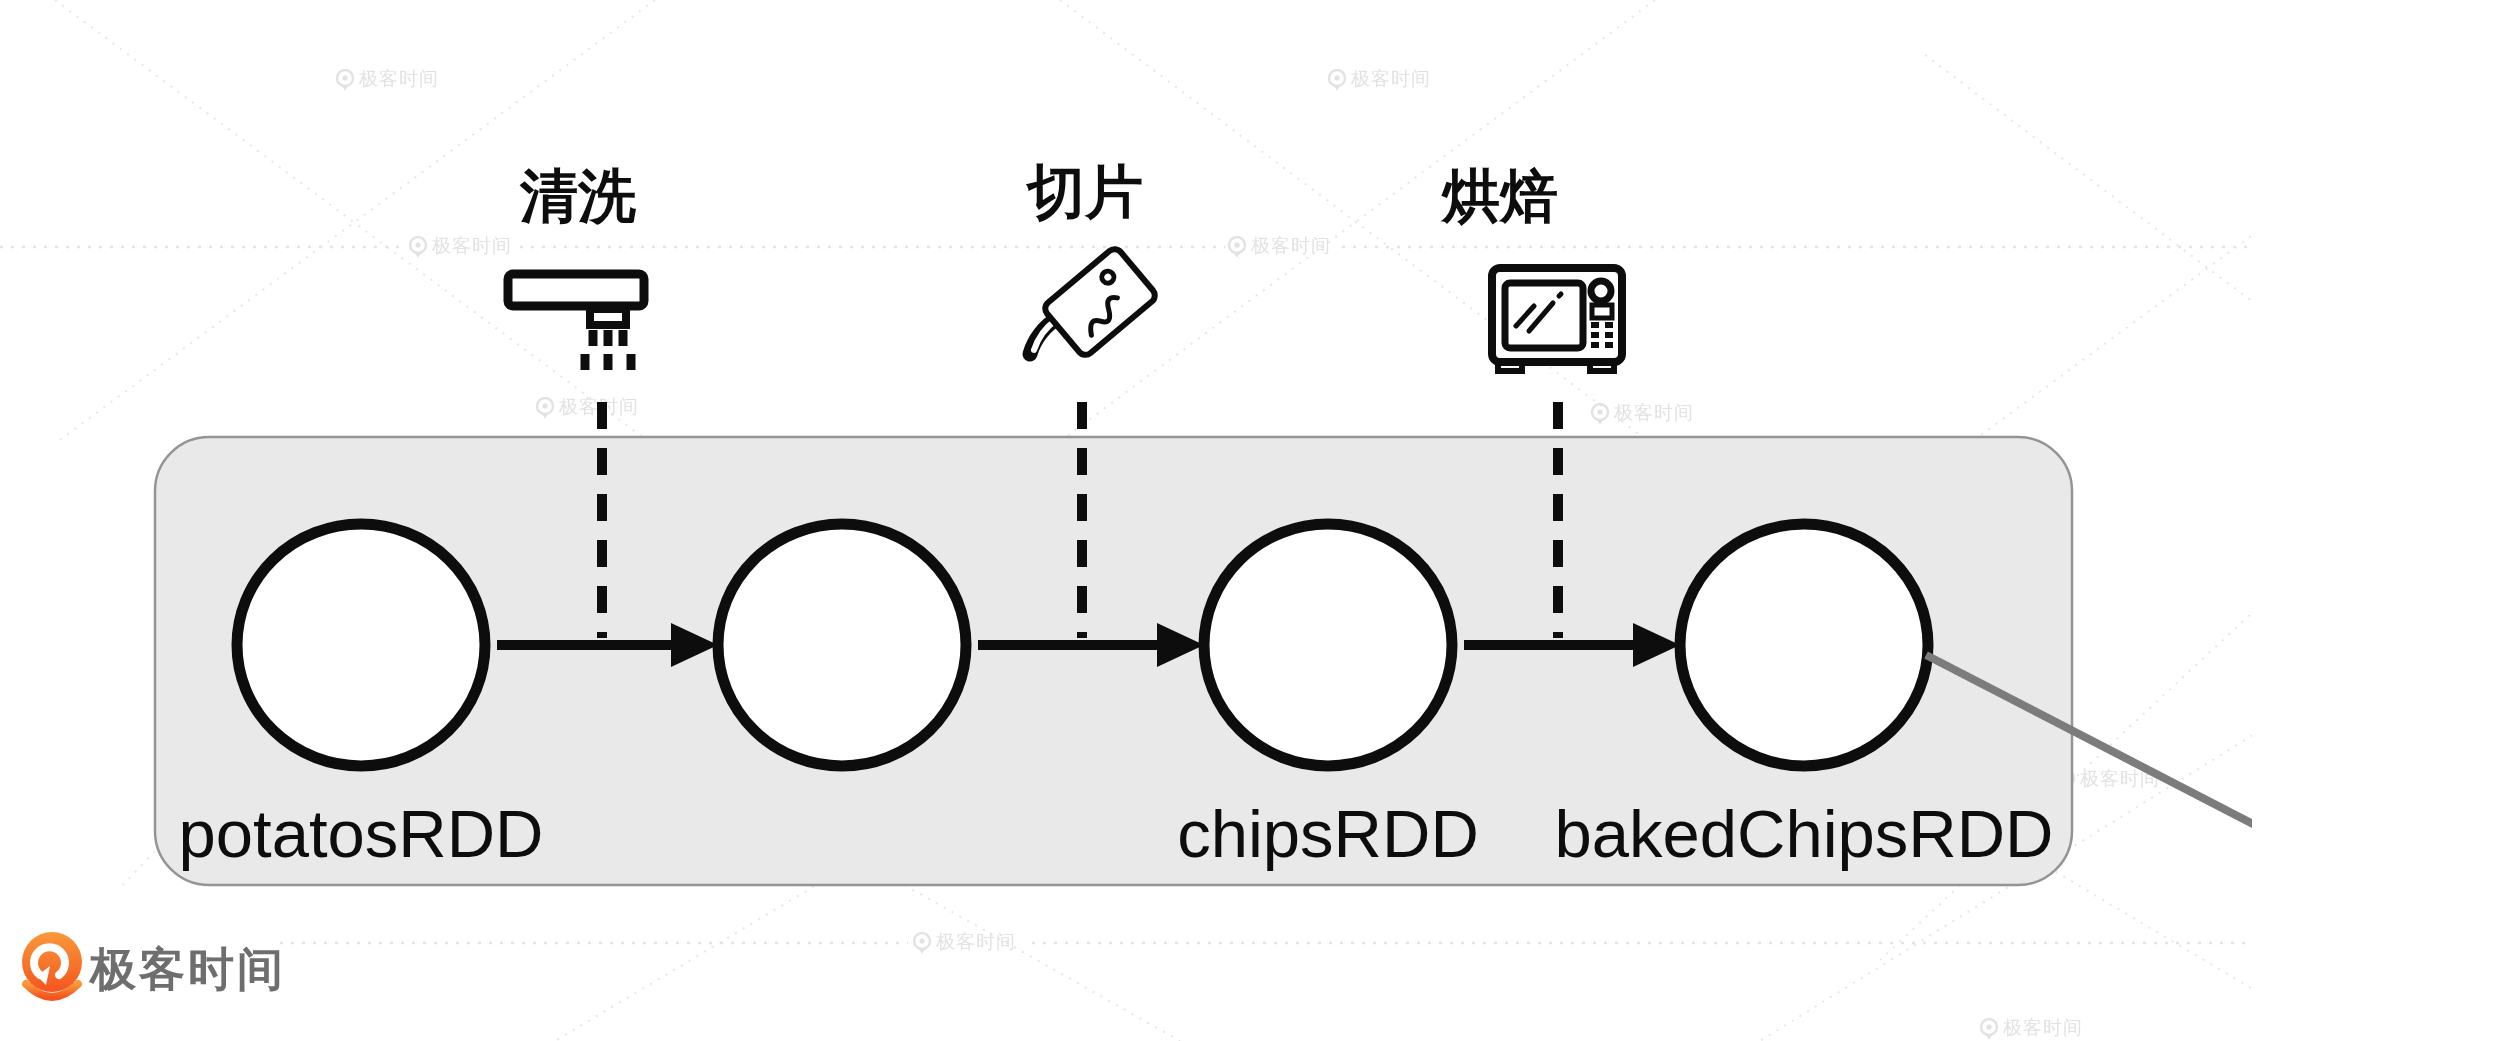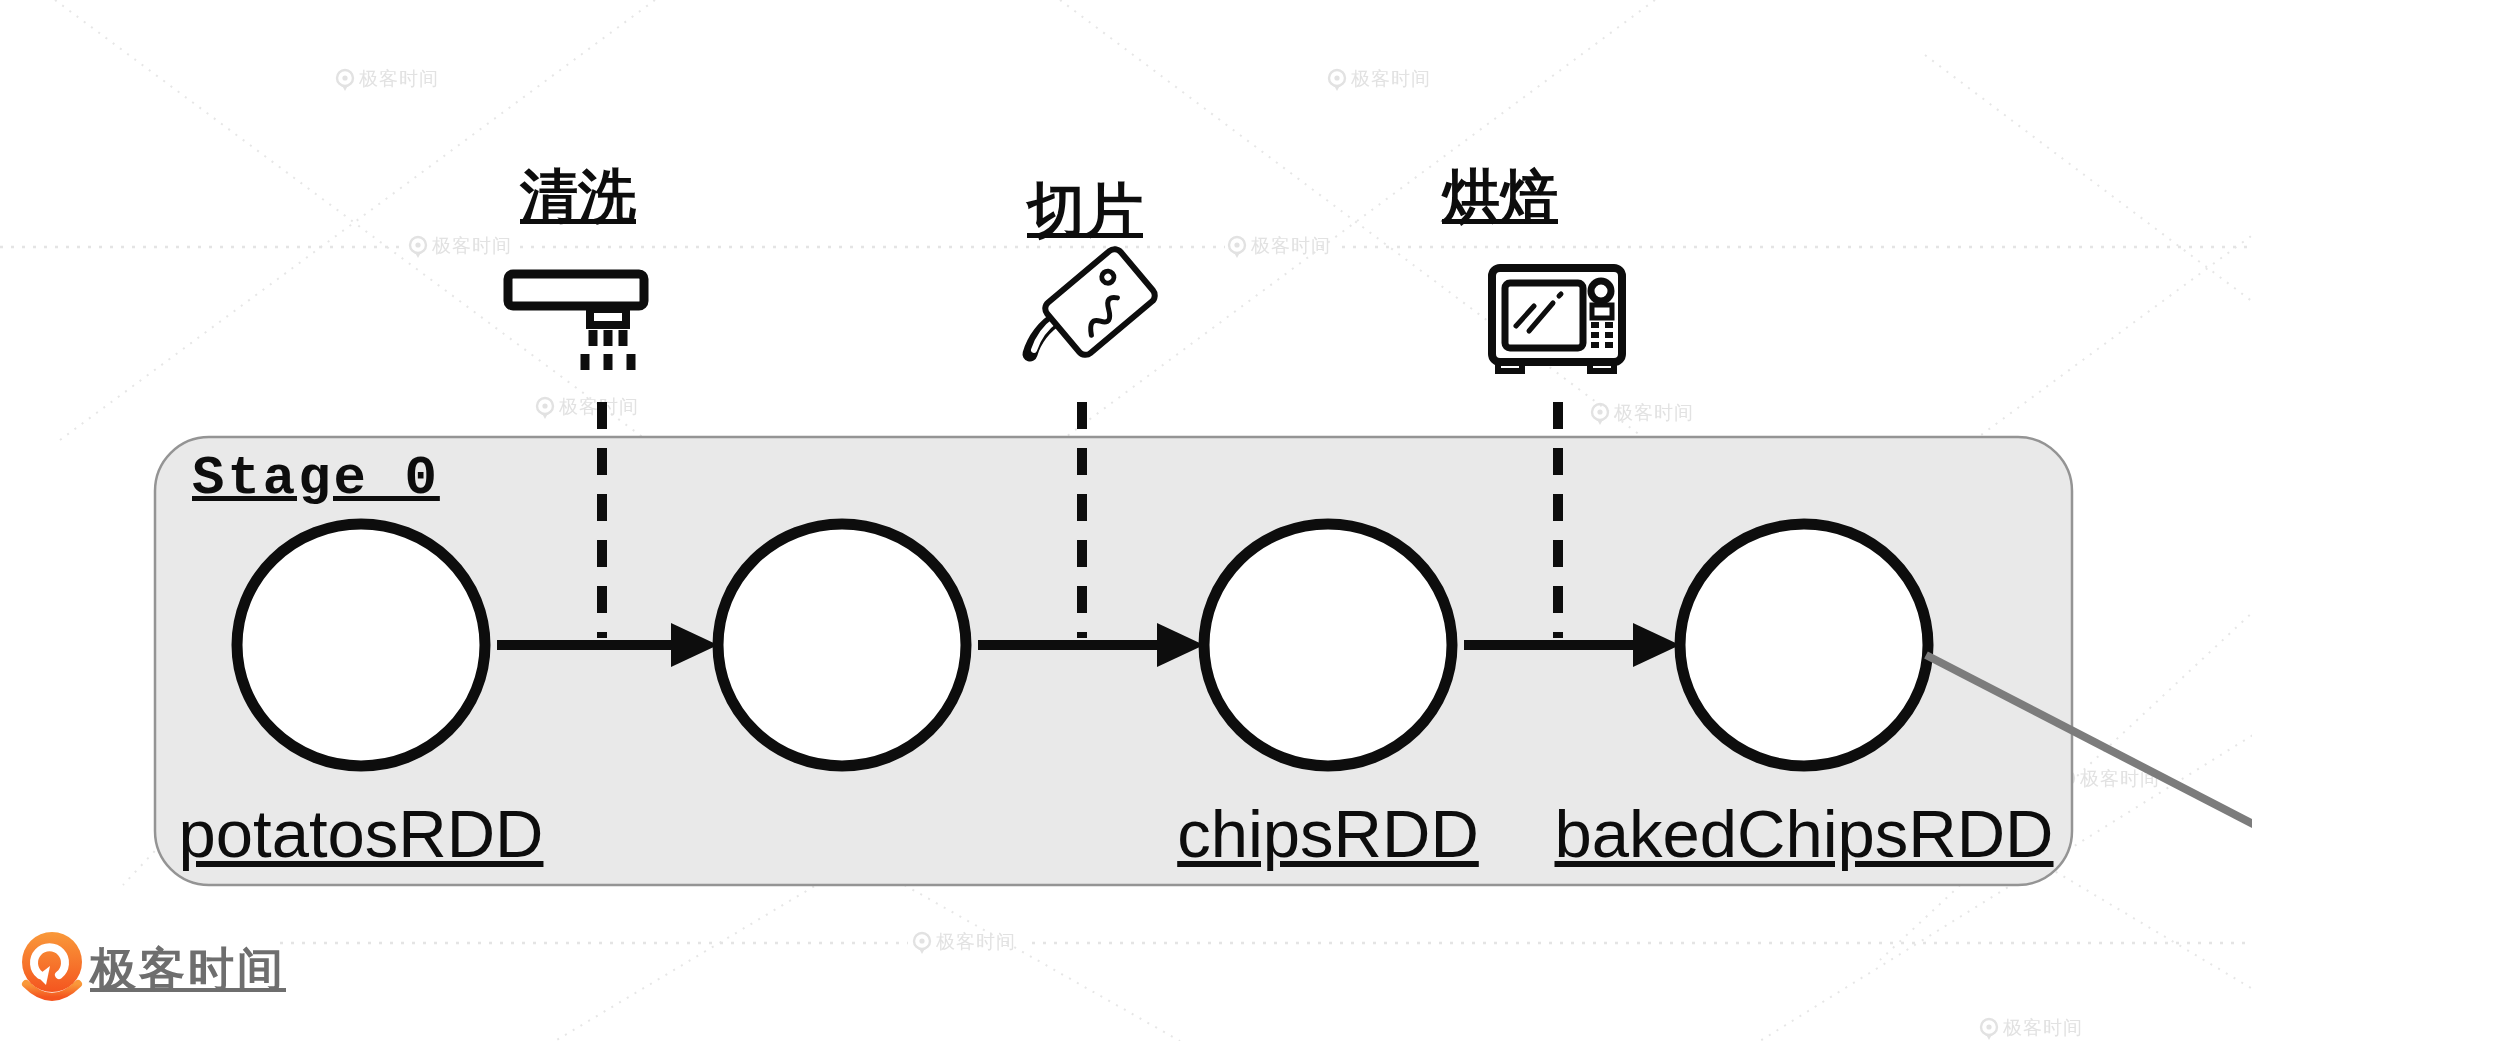--- a/index.html
+++ b/index.html
@@ -1,21 +1,21 @@
 <!DOCTYPE html>
 <html style="--ink: #0d0d0d; --stage-fill: #e9e9e9; --stage-border: #949494; --node-fill: #ffffff; --exit-arrow: #7c7c7c; --exit-arrow-fill: #676767; --exit-arrow-edge: #8f8f8f; --wm: #e2e2e2; --dotted: #e4e4e4; --logo-orange-top: #f9993a; --logo-orange-bottom: #f4551f; --logo-text: #6e6e6e;"><head>
 <meta charset="utf-8">
 <style>
   html,body{margin:0;padding:0;background:#fff;}
   .canvas{
     position:relative;width:2252px;height:1041px;background:#fff;
     font-family:"Liberation Sans",sans-serif;overflow:hidden;
   }
   svg.layer{position:absolute;left:0;top:0;}
-  .txt{position:absolute;white-space:nowrap;color:var(--ink);text-decoration:underline;}
+  .txt{position:absolute;white-space:nowrap;color:var(--ink);}
   .op-label{
     font-size:58px;font-weight:700;transform:translateX(-50%);
   }
   .stage-label{
     left:192px;top:448px;font-family:"Liberation Mono","DejaVu Sans Mono",monospace;
     font-weight:700;font-size:54px;letter-spacing:3px;
   }
   .node-label{
     top:795px;font-size:67px;font-weight:400;transform:translateX(-50%);
   }
@@ -191,23 +191,22 @@
 
     <g>
       <path d="M 26 984 Q 52 1010 78 984" fill="none" stroke="url(#logoGrad)" stroke-width="8" stroke-linecap="round"></path>
       <circle cx="52" cy="962" r="30" fill="url(#logoGrad)"></circle>
       <path d="M 40 975 A 15.5 15.5 0 1 1 59 975" fill="none" stroke="#ffffff" stroke-width="8" stroke-linecap="round"></path>
       <path d="M 37 976 L 50 966 L 46 985 Z" fill="#ffffff"></path>
     </g>
   </svg>
 
   <div class="txt op-label" style="left:578px;top:158px;">清洗</div>
-  <div class="txt op-label" style="left:1085px;top:172px;">切片</div>
+  <div class="txt op-label" style="left:1085px;top:154px;">切片</div>
   <div class="txt op-label" style="left:1500px;top:158px;">烘焙</div>
 
-  <div class="txt stage-label">Stage 0</div>
 
   <div class="txt node-label" style="left:361px;">potatosRDD</div>
   <div class="txt node-label" style="left:1804px;">bakedChipsRDD</div>
   <div class="txt node-label" style="left:1328px;">chipsRDD</div>
 
   <div class="txt logo-text">极客时间</div>
 </div>
 
 </body></html>

